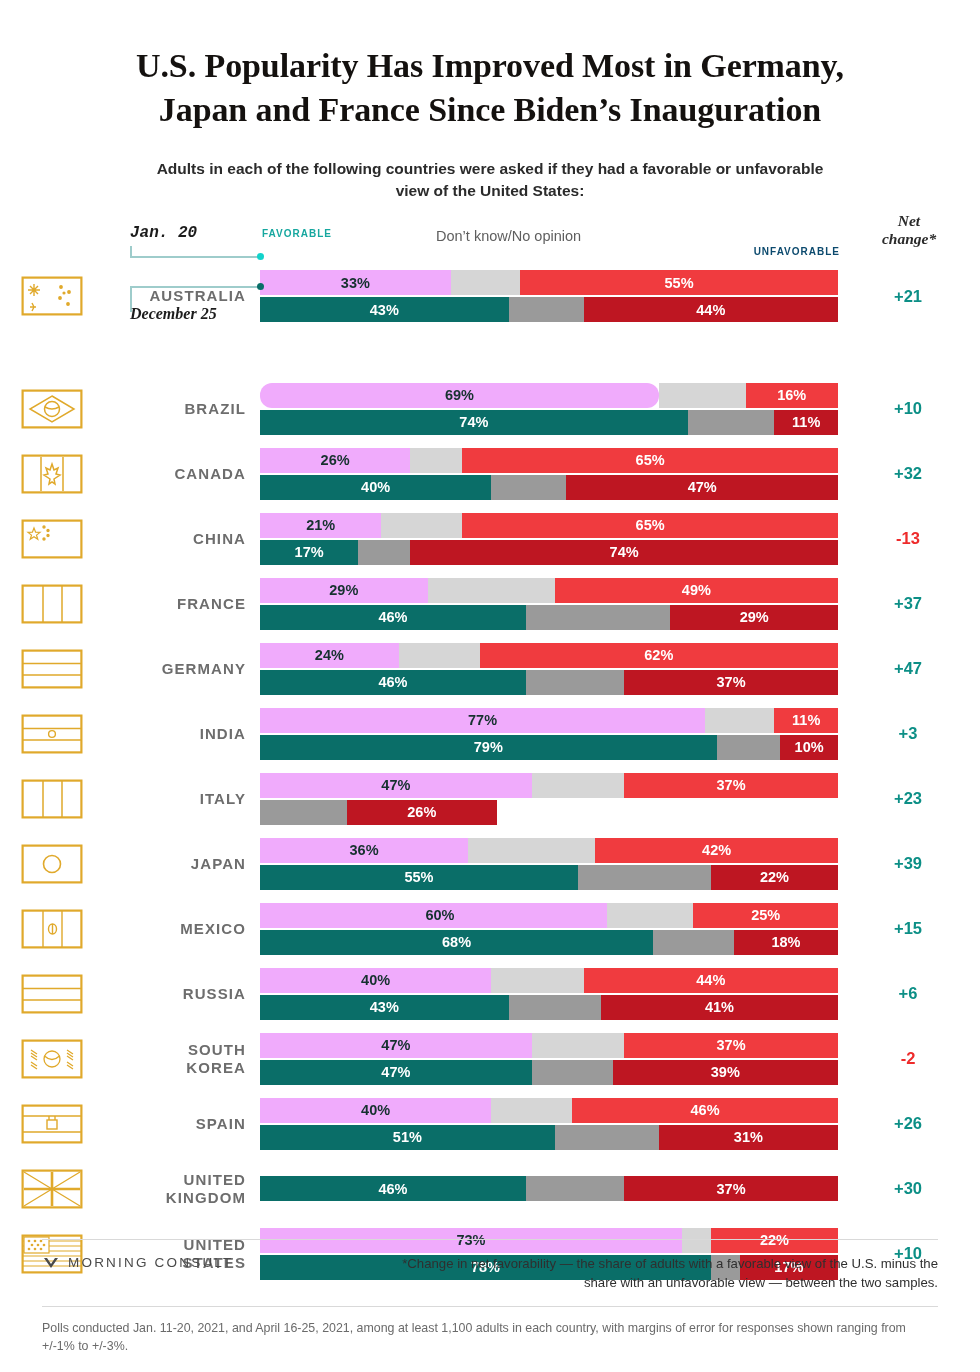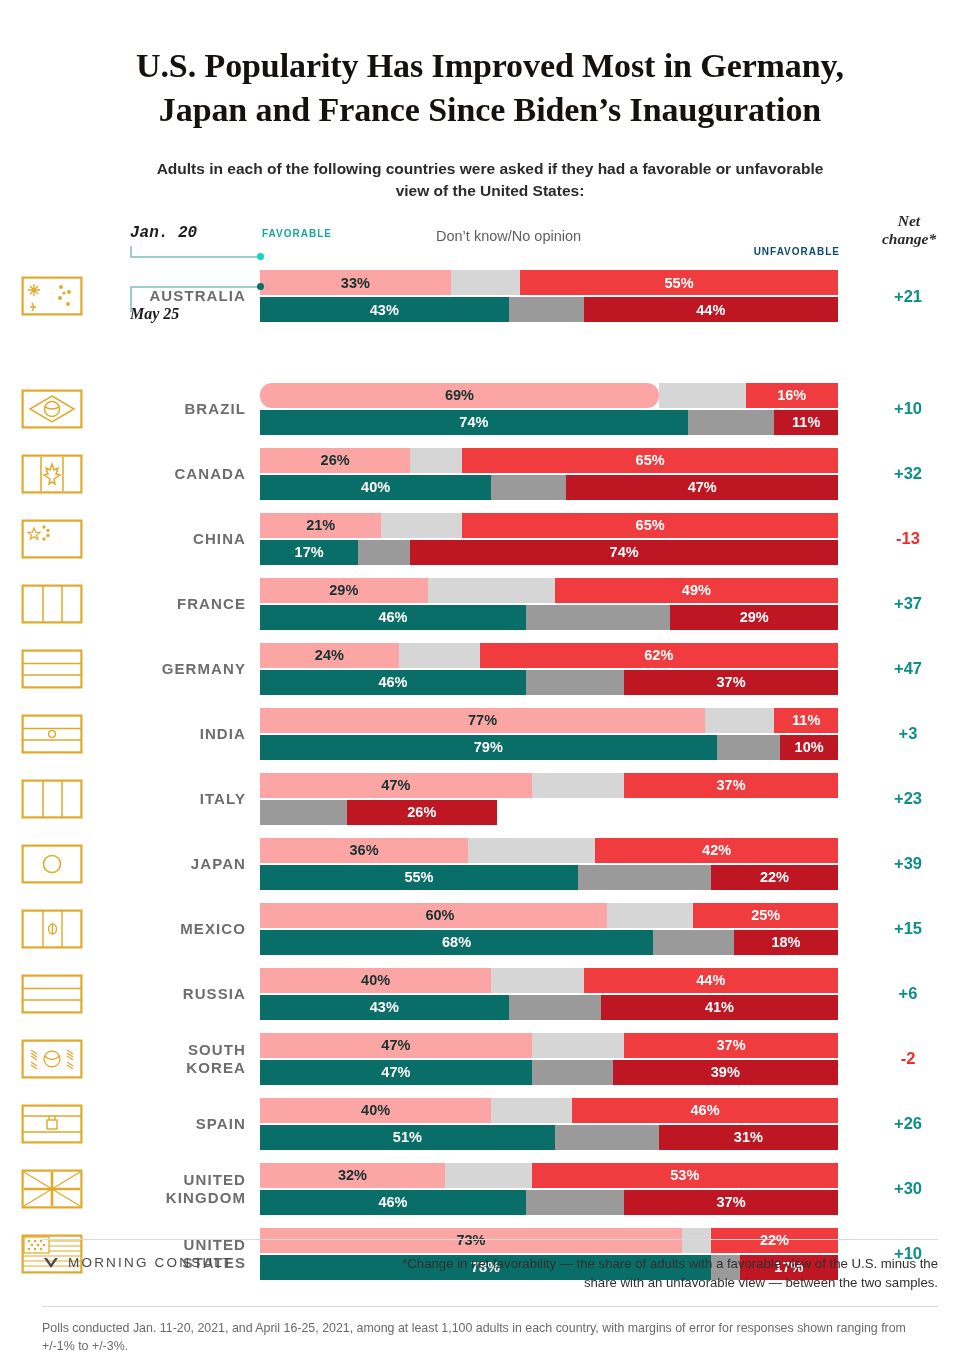--- a/index.html
+++ b/index.html
@@ -125,21 +125,21 @@
   .bar + .bar { margin-top: 2px; border-radius: 12px; }
   .seg {
     display: flex;
     align-items: center;
     justify-content: center;
     font-size: 14.5px;
     font-weight: 700;
     overflow: hidden;
     white-space: nowrap;
   }
-  .fav-top   { background: #fca5a5; color: #16312f; }
+  .fav-top   { background: #f0abfc; color: #16312f; }
   .dk-top    { background: #d6d6d6; }
   .unf-top   { background: #f03b3f; color: #ffffff; }
   .fav-bot   { background: #0a6e68; color: #ffffff; }
   .dk-bot    { background: #9a9a9a; }
   .unf-bot   { background: #be1622; color: #ffffff; }
 
   
   .flag { display: block; }
 
   
@@ -567,25 +567,20 @@
         <path d="M3 3 L59 37 M59 3 L3 37"></path>
         <path d="M31 3 L31 37 M3 20 L59 20"></path>
         <path d="M31 3 L31 37" stroke-width="2.6"></path>
         <path d="M3 20 L59 20" stroke-width="2.6"></path>
       </g>
           </svg>
         </div>
         <div class="row-country"><span>UNITED</span><br><span>KINGDOM</span></div>
         <div class="row-bars">
           <div class="bargroup">
-            <div class="bar">
-              <div class="seg fav-top" style="width: 32%;">32%</div>
-              <div class="seg dk-top" style="width: 15%;"></div>
-              <div class="seg unf-top" style="width: 53%;">53%</div>
-            </div>
             <div class="bar">
               <div class="seg fav-bot" style="width: 46%;">46%</div>
               <div class="seg dk-bot" style="width: 17%;"></div>
               <div class="seg unf-bot" style="width: 37%;">37%</div>
             </div>
           </div>
         </div>
         <div class="row-net net-pos">+30</div>
       </div>
       <div class="row">
@@ -621,21 +616,21 @@
               <div class="seg fav-bot" style="width: 78%;">78%</div>
               <div class="seg dk-bot" style="width: 5%;"></div>
               <div class="seg unf-bot" style="width: 17%;">17%</div>
             </div>
           </div>
         </div>
         <div class="row-net net-pos">+10</div>
       </div>
     </div>
 
-  <span class="label-april">May 25</span>
+  <span class="label-april">December 25</span>
 
   <div class="callout" style="left:130px; top:246px; width:140px; height:12px;">
     <div class="vline" style="left:0; top:0; height:12px;"></div>
     <div class="hline" style="left:0; top:10px; width:132px;"></div>
     <div class="dot" style="left:127px; top:7px; background:#12d3cb;"></div>
   </div>
   <div class="callout" style="left:130px; top:286px; width:140px; height:26px;">
     <div class="hline" style="left:0; top:0; width:132px;"></div>
     <div class="vline" style="left:0; top:0; height:26px;"></div>
     <div class="dot" style="left:127px; top:-3px; background:#0a6e68;"></div>

